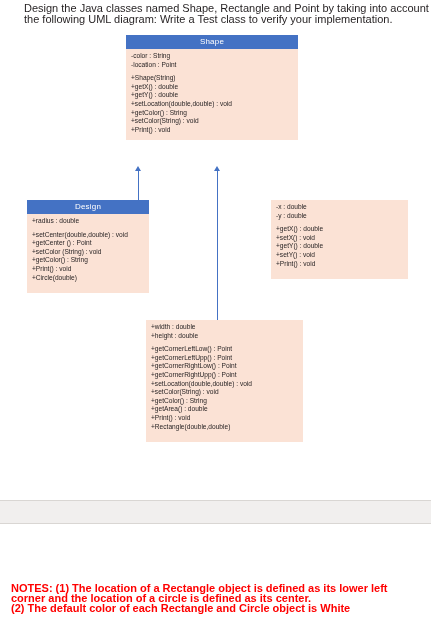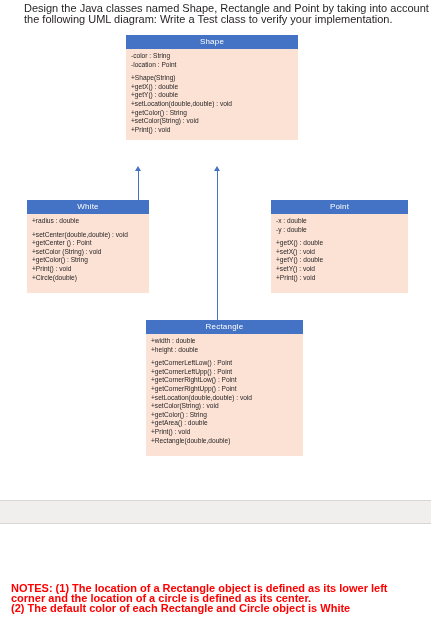--- a/index.html
+++ b/index.html
@@ -130,51 +130,49 @@
       <div class="uml-row">+getX() : double</div>
       <div class="uml-row">+getY() : double</div>
       <div class="uml-row">+setLocation(double,double) : void</div>
       <div class="uml-row">+getColor() : String</div>
       <div class="uml-row">+setColor(String) : void</div>
       <div class="uml-row">+Print() : void</div>
     </div>
   </div>
 
   <div class="uml-class" style="left:27px; top:200px; width:122px;">
-    <div class="uml-header">White</div>
+    <div class="uml-header">Design</div>
     <div class="uml-body">
       <div class="uml-row">+radius : double</div>
       <div class="uml-gap"></div>
       <div class="uml-row">+setCenter(double,double) : void</div>
       <div class="uml-row">+getCenter () : Point</div>
       <div class="uml-row">+setColor (String) : void</div>
       <div class="uml-row">+getColor() : String</div>
       <div class="uml-row">+Print() : void</div>
       <div class="uml-row">+Circle(double)</div>
       <div class="uml-gap"></div>
     </div>
   </div>
 
   <div class="uml-class" style="left:271px; top:200px; width:137px;">
-    <div class="uml-header">Point</div>
     <div class="uml-body">
       <div class="uml-row">-x : double</div>
       <div class="uml-row">-y : double</div>
       <div class="uml-gap"></div>
       <div class="uml-row">+getX() : double</div>
       <div class="uml-row">+setX() : void</div>
       <div class="uml-row">+getY() : double</div>
       <div class="uml-row">+setY() : void</div>
       <div class="uml-row">+Print() : void</div>
       <div class="uml-gap"></div>
     </div>
   </div>
 
   <div class="uml-class" style="left:146px; top:320px; width:157px;">
-    <div class="uml-header">Rectangle</div>
     <div class="uml-body">
       <div class="uml-row">+width : double</div>
       <div class="uml-row">+height : double</div>
       <div class="uml-gap"></div>
       <div class="uml-row">+getCornerLeftLow() : Point</div>
       <div class="uml-row">+getCornerLeftUpp() : Point</div>
       <div class="uml-row">+getCornerRightLow() : Point</div>
       <div class="uml-row">+getCornerRightUpp() : Point</div>
       <div class="uml-row">+setLocation(double,double) : void</div>
       <div class="uml-row">+setColor(String) : void</div>

